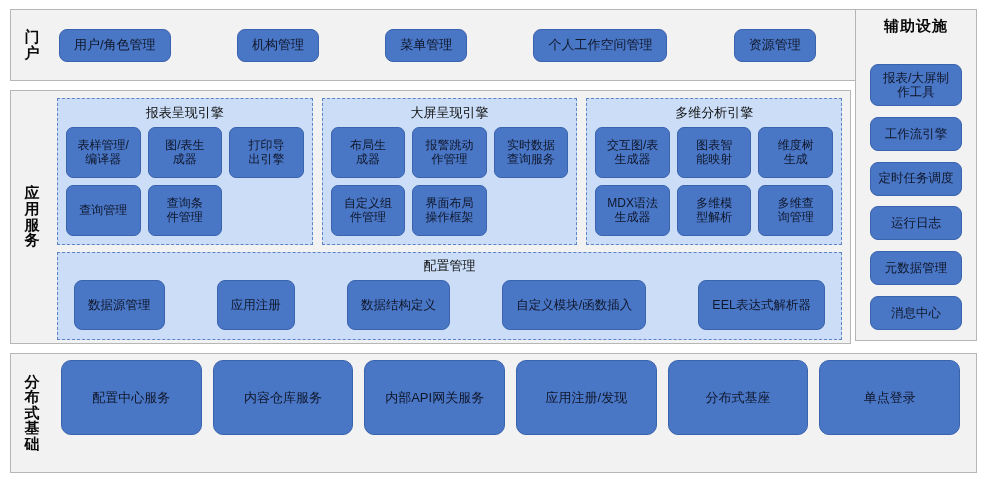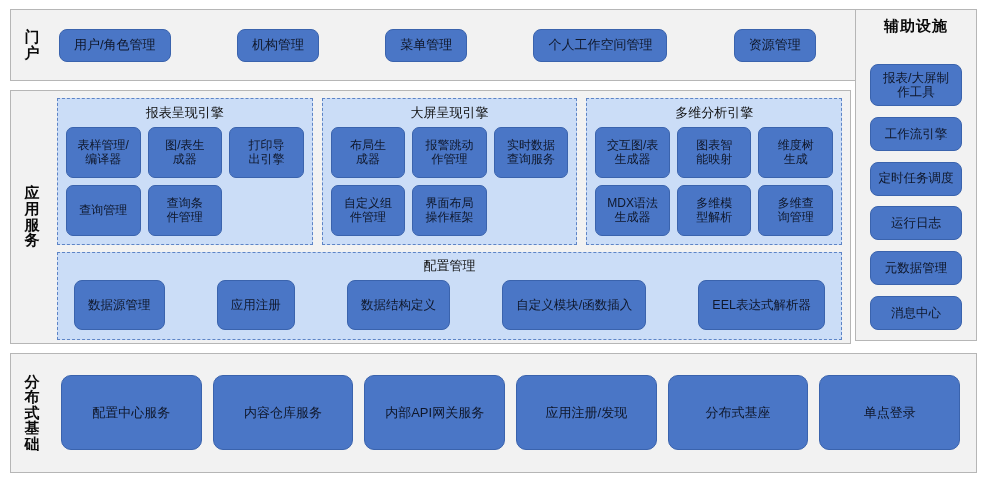--- a/index.html
+++ b/index.html
@@ -212,21 +212,21 @@
   }
   #base-panel {
     flex: 1 1 auto;
     display: flex;
     align-items: stretch;
     padding: 6px 8px 7px 4px;
   }
   #base-items {
     flex: 1 1 auto;
     display: flex;
-    align-items: center;
+    align-items: flex-start;
     justify-content: space-between;
     gap: 11px;
     padding: 0 8px 0 12px;
   }
   #base-items .btn {
     flex: 1 1 0;
     height: 75px;
     border-radius: 10px;
     font-size: 13px;
   }

